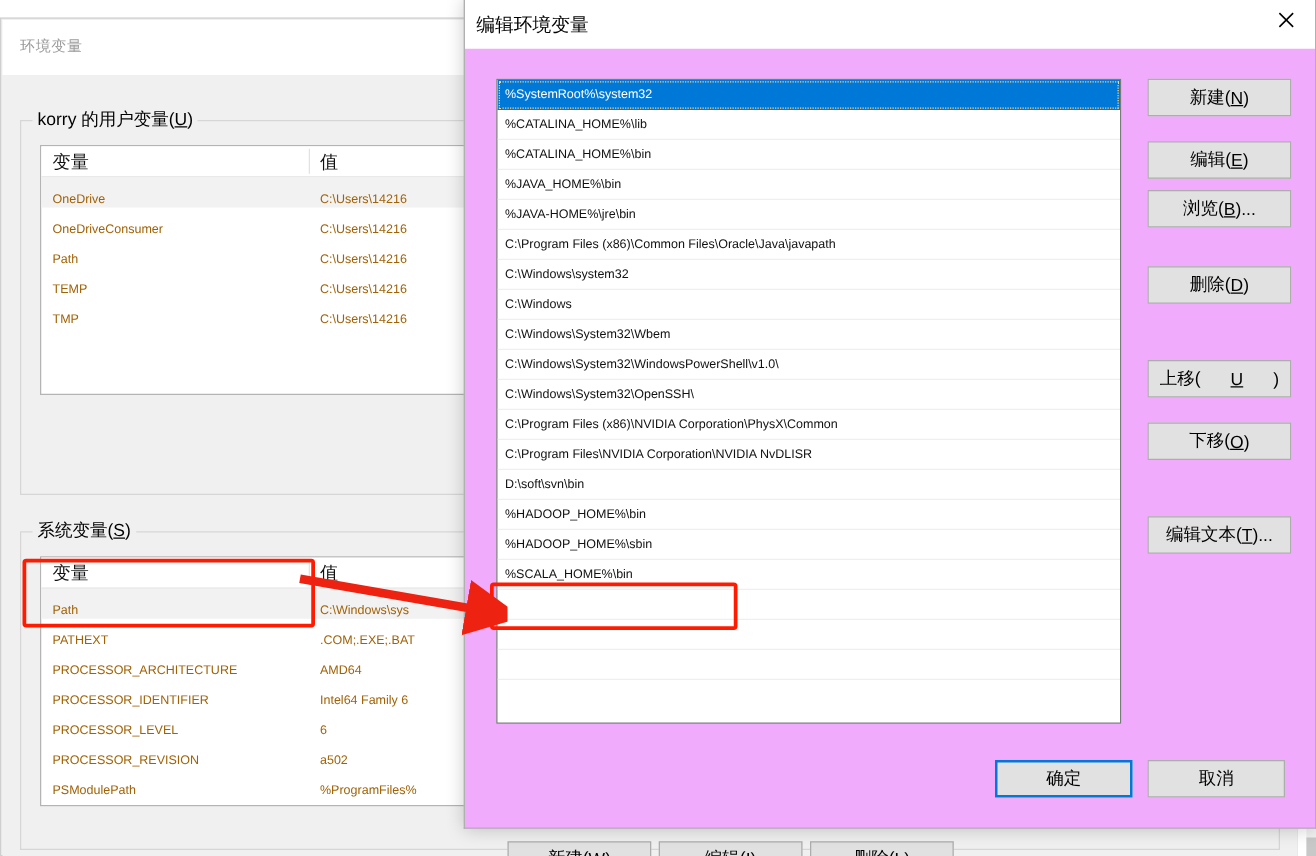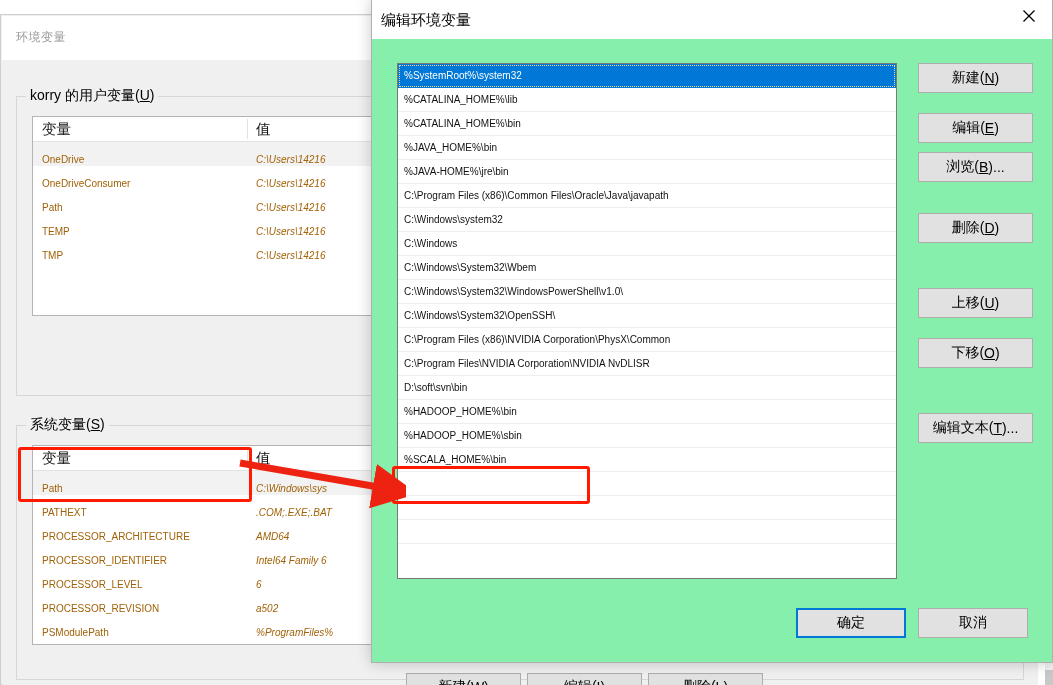--- a/index.html
+++ b/index.html
@@ -57,40 +57,40 @@
     background: #ffffff;
   }
   .vt-head .c1, .vt-head .c2 { position: absolute; top: 3px; font-size: 14.5px; color: #111; }
   .vt-head .c1 { left: 9px; }
   .vt-head .c2 { left: 223px; }
   .vt-head .sep { position: absolute; left: 214px; top: 2px; width: 1px; height: 20px; background: #e2e2e2; }
   .vt-row { position: relative; height: 24px; }
   .vt-row.sel { background: #f2f2f2; }
   .vt-row .c1, .vt-row .c2 { position: absolute; top: 12px; font-size: 10px; color: #a16207; white-space: nowrap; }
   .vt-row .c1 { left: 9px; }
-  .vt-row .c2 { left: 223px; font-style: italic; }
+  .vt-row .c2 { left: 223px; }
 
   .bgbtn {
     position: absolute;
     height: 28px; width: 115px;
     background: #e1e1e1;
     border: 1px solid #adadad;
     box-sizing: border-box;
     font-size: 14px; color: #000;
     display: flex; align-items: center; justify-content: center;
   }
 
   
   .sliver { position: absolute; right: 0; top: 0; width: 8px; height: 685px; overflow: hidden; }
 
   
   .dlg {
     position: absolute; left: 371px; top: 0;
     width: 682px; height: 663px;
-    background: #86efac;
+    background: #f0abfc;
     border: 1px solid #b0b0b0;
     border-top: none;
     box-sizing: border-box;
     box-shadow: 0 0 14px rgba(0,0,0,.22);
   }
   .dlg-title {
     position: absolute; left: 0; top: 0; width: 680px; height: 39px;
     background: #ffffff;
   }
   .dlg-title .t {
@@ -343,21 +343,21 @@
         <div class="dbtn" style="top: 152px;">
           <span>浏览(</span>
           <u>B</u>
           <span>)...</span>
         </div>
         <div class="dbtn" style="top: 213px;">
           <span>删除(</span>
           <u>D</u>
           <span>)</span>
         </div>
-        <div class="dbtn" style="top: 288px;">
+        <div class="dbtn" style="top: 288px; gap: 24px;">
           <span>上移(</span>
           <u>U</u>
           <span>)</span>
         </div>
         <div class="dbtn" style="top: 338px;">
           <span>下移(</span>
           <u>O</u>
           <span>)</span>
         </div>
         <div class="dbtn" style="top: 413px;">

